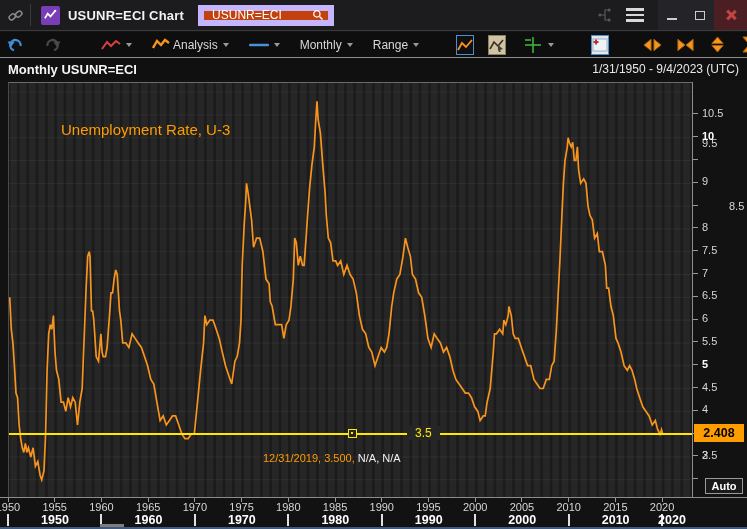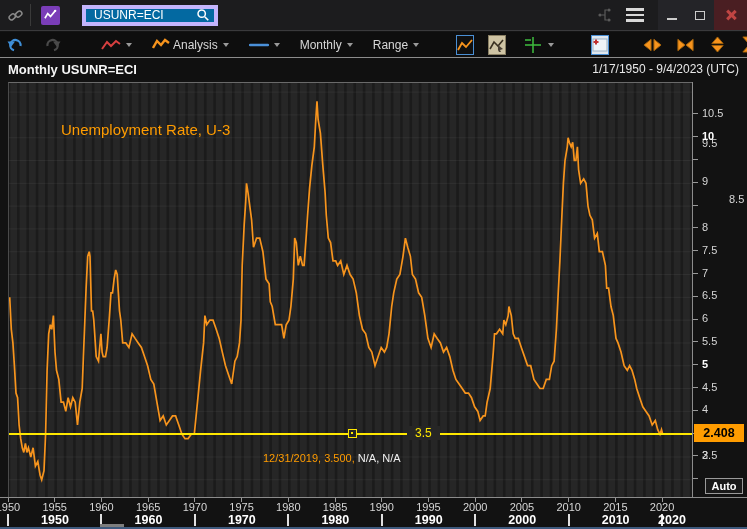--- a/index.html
+++ b/index.html
@@ -8,21 +8,21 @@
   .app { position:relative; width:747px; height:529px; background:#141414; overflow:hidden; }
 
   
   .titlebar { position:absolute; left:0; top:0; width:747px; height:31px; background:#1c1c1e;
               border-bottom:1px solid #3a3a3c; display:flex; align-items:center; }
   .tb-link { width:30px; display:flex; justify-content:center; align-items:center; }
   .tb-sep { width:1px; height:22px; background:#3a3a3a; }
   .app-icon { width:19px; height:19px; background:#7a3db8; border-radius:2px; margin:0 8px 0 10px;
               display:flex; align-items:center; justify-content:center; }
   .app-title { color:#f2f2f2; font-size:13px; font-weight:bold; letter-spacing:.2px; }
-  .search-box { margin-left:14px; width:136px; height:21px; background:#0369a1; border:4px solid #c4b5fd;
+  .search-box { margin-left:14px; width:136px; height:21px; background:#c2410c; border:6px solid #c4b5fd;
                 display:flex; align-items:center; padding:0 4px 0 8px; }
   .search-box input { flex:1; background:transparent; border:0; outline:none; color:#fff; font-size:12px;
                       font-family:"Liberation Sans",sans-serif; width:100px; }
   .tb-right { margin-left:auto; display:flex; align-items:center; height:100%; }
   .tb-btn { width:30px; height:100%; display:flex; align-items:center; justify-content:center; }
   .win-strip { display:flex; height:100%; background:#242428; margin-left:8px; }
   .win-btn { width:28px; height:100%; display:flex; align-items:center; justify-content:center; color:#ccc; }
   .min-glyph { width:10px; height:2px; background:#ccc; margin-top:8px; }
   .max-glyph { width:10px; height:9px; border:1.5px solid #ccc; }
   .close-btn { width:33px; background:#4a1e22; position:relative; }
@@ -99,20 +99,21 @@
         <rect x="8" y="4" width="7" height="5" rx="2.5" fill="none" stroke="#8a8a8a" stroke-width="1.6" transform="rotate(-40 11.5 6.5)"></rect>
       </svg>
     </div>
     <div class="tb-sep"></div>
     <div class="app-icon">
       <svg width="13" height="13" viewBox="0 0 14 14">
         <polyline points="1,10 4,5 7,8 12,2" fill="none" stroke="#fff" stroke-width="1.8"></polyline>
         <circle cx="12" cy="2" r="1.3" fill="#fff"></circle>
       </svg>
     </div>
+    <span class="app-title">USUNR=ECI Chart</span>
     <div class="search-box">
       <input type="text" value="USUNR=ECI" style="">
       <svg width="14" height="14" viewBox="0 0 16 16">
         <circle cx="6.5" cy="6.5" r="4.2" fill="none" stroke="#fff" stroke-width="1.7"></circle>
         <line x1="10" y1="10" x2="14" y2="14" stroke="#fff" stroke-width="1.9"></line>
       </svg>
     </div>
     <div class="tb-right">
       <div class="tb-btn">
         <svg width="16" height="16" viewBox="0 0 16 16">
@@ -246,21 +247,21 @@
     <div class="tool" style="margin-left:6px;">
       <svg width="12" height="14" viewBox="0 0 12 14">
         <polyline points="2,2 6,6 10,2" fill="none" stroke="#aaa" stroke-width="1.8"></polyline>
         <polyline points="2,8 6,12 10,8" fill="none" stroke="#aaa" stroke-width="1.8"></polyline>
       </svg>
     </div>
   </div>
 
   <div class="chartheader">
     <span class="ch-title">Monthly USUNR=ECI</span>
-    <span class="ch-range">1/17/1950 - 9/4/2023 (UTC)</span>
+    <span class="ch-range">1/31/1950 - 9/4/2023 (UTC)</span>
   </div>
 
   <div class="chart">
     <div class="plot" id="plot">
       <svg id="chart-svg" width="684" height="415">
           <line x1="0" y1="0" x2="0" y2="415" stroke="#1b1b1b" stroke-width="2.5"></line>
           <line x1="9.344262295081961" y1="0" x2="9.344262295081961" y2="415" stroke="#1b1b1b" stroke-width="2.5"></line>
           <line x1="18.688524590163922" y1="0" x2="18.688524590163922" y2="415" stroke="#1b1b1b" stroke-width="2.5"></line>
           <line x1="28.032786885245887" y1="0" x2="28.032786885245887" y2="415" stroke="#1b1b1b" stroke-width="2.5"></line>
           <line x1="37.377049180327845" y1="0" x2="37.377049180327845" y2="415" stroke="#1b1b1b" stroke-width="2.5"></line>
@@ -382,21 +383,21 @@
         <div class="ytick-label" style="top: 230.143px;">6</div>
         <div class="ytick-dash" style="top: 213.841px;"></div>
         <div class="ytick-label" style="top: 207.341px;">6.5</div>
         <div class="ytick-dash" style="top: 191.038px;"></div>
         <div class="ytick-label" style="top: 184.538px;">7</div>
         <div class="ytick-dash" style="top: 168.236px;"></div>
         <div class="ytick-label" style="top: 161.736px;">7.5</div>
         <div class="ytick-dash" style="top: 145.434px;"></div>
         <div class="ytick-label" style="top: 138.934px;">8</div>
         <div class="ytick-dash" style="top: 122.632px;"></div>
-        <div class="ytick-label" style="top: 111px; padding-left: 27px;">8.5</div>
+        <div class="ytick-label" style="top: 118px; padding-left: 27px;">8.5</div>
         <div class="ytick-dash" style="top: 99.8297px;"></div>
         <div class="ytick-label" style="top: 93.3297px;">9</div>
         <div class="ytick-dash" style="top: 77.0275px;"></div>
         <div class="ytick-label" style="top: 55px;">9.5</div>
         <div class="ytick-dash" style="top: 54.2253px;"></div>
         <div class="ytick-label bold" style="top: 47.7253px;">10</div>
         <div class="ytick-dash" style="top: 31.4231px;"></div>
         <div class="ytick-label" style="top: 24.9231px;">10.5</div>
         <div class="price-badge" id="price-badge" style="top: 342.154px;">2.408</div>
       </div>

